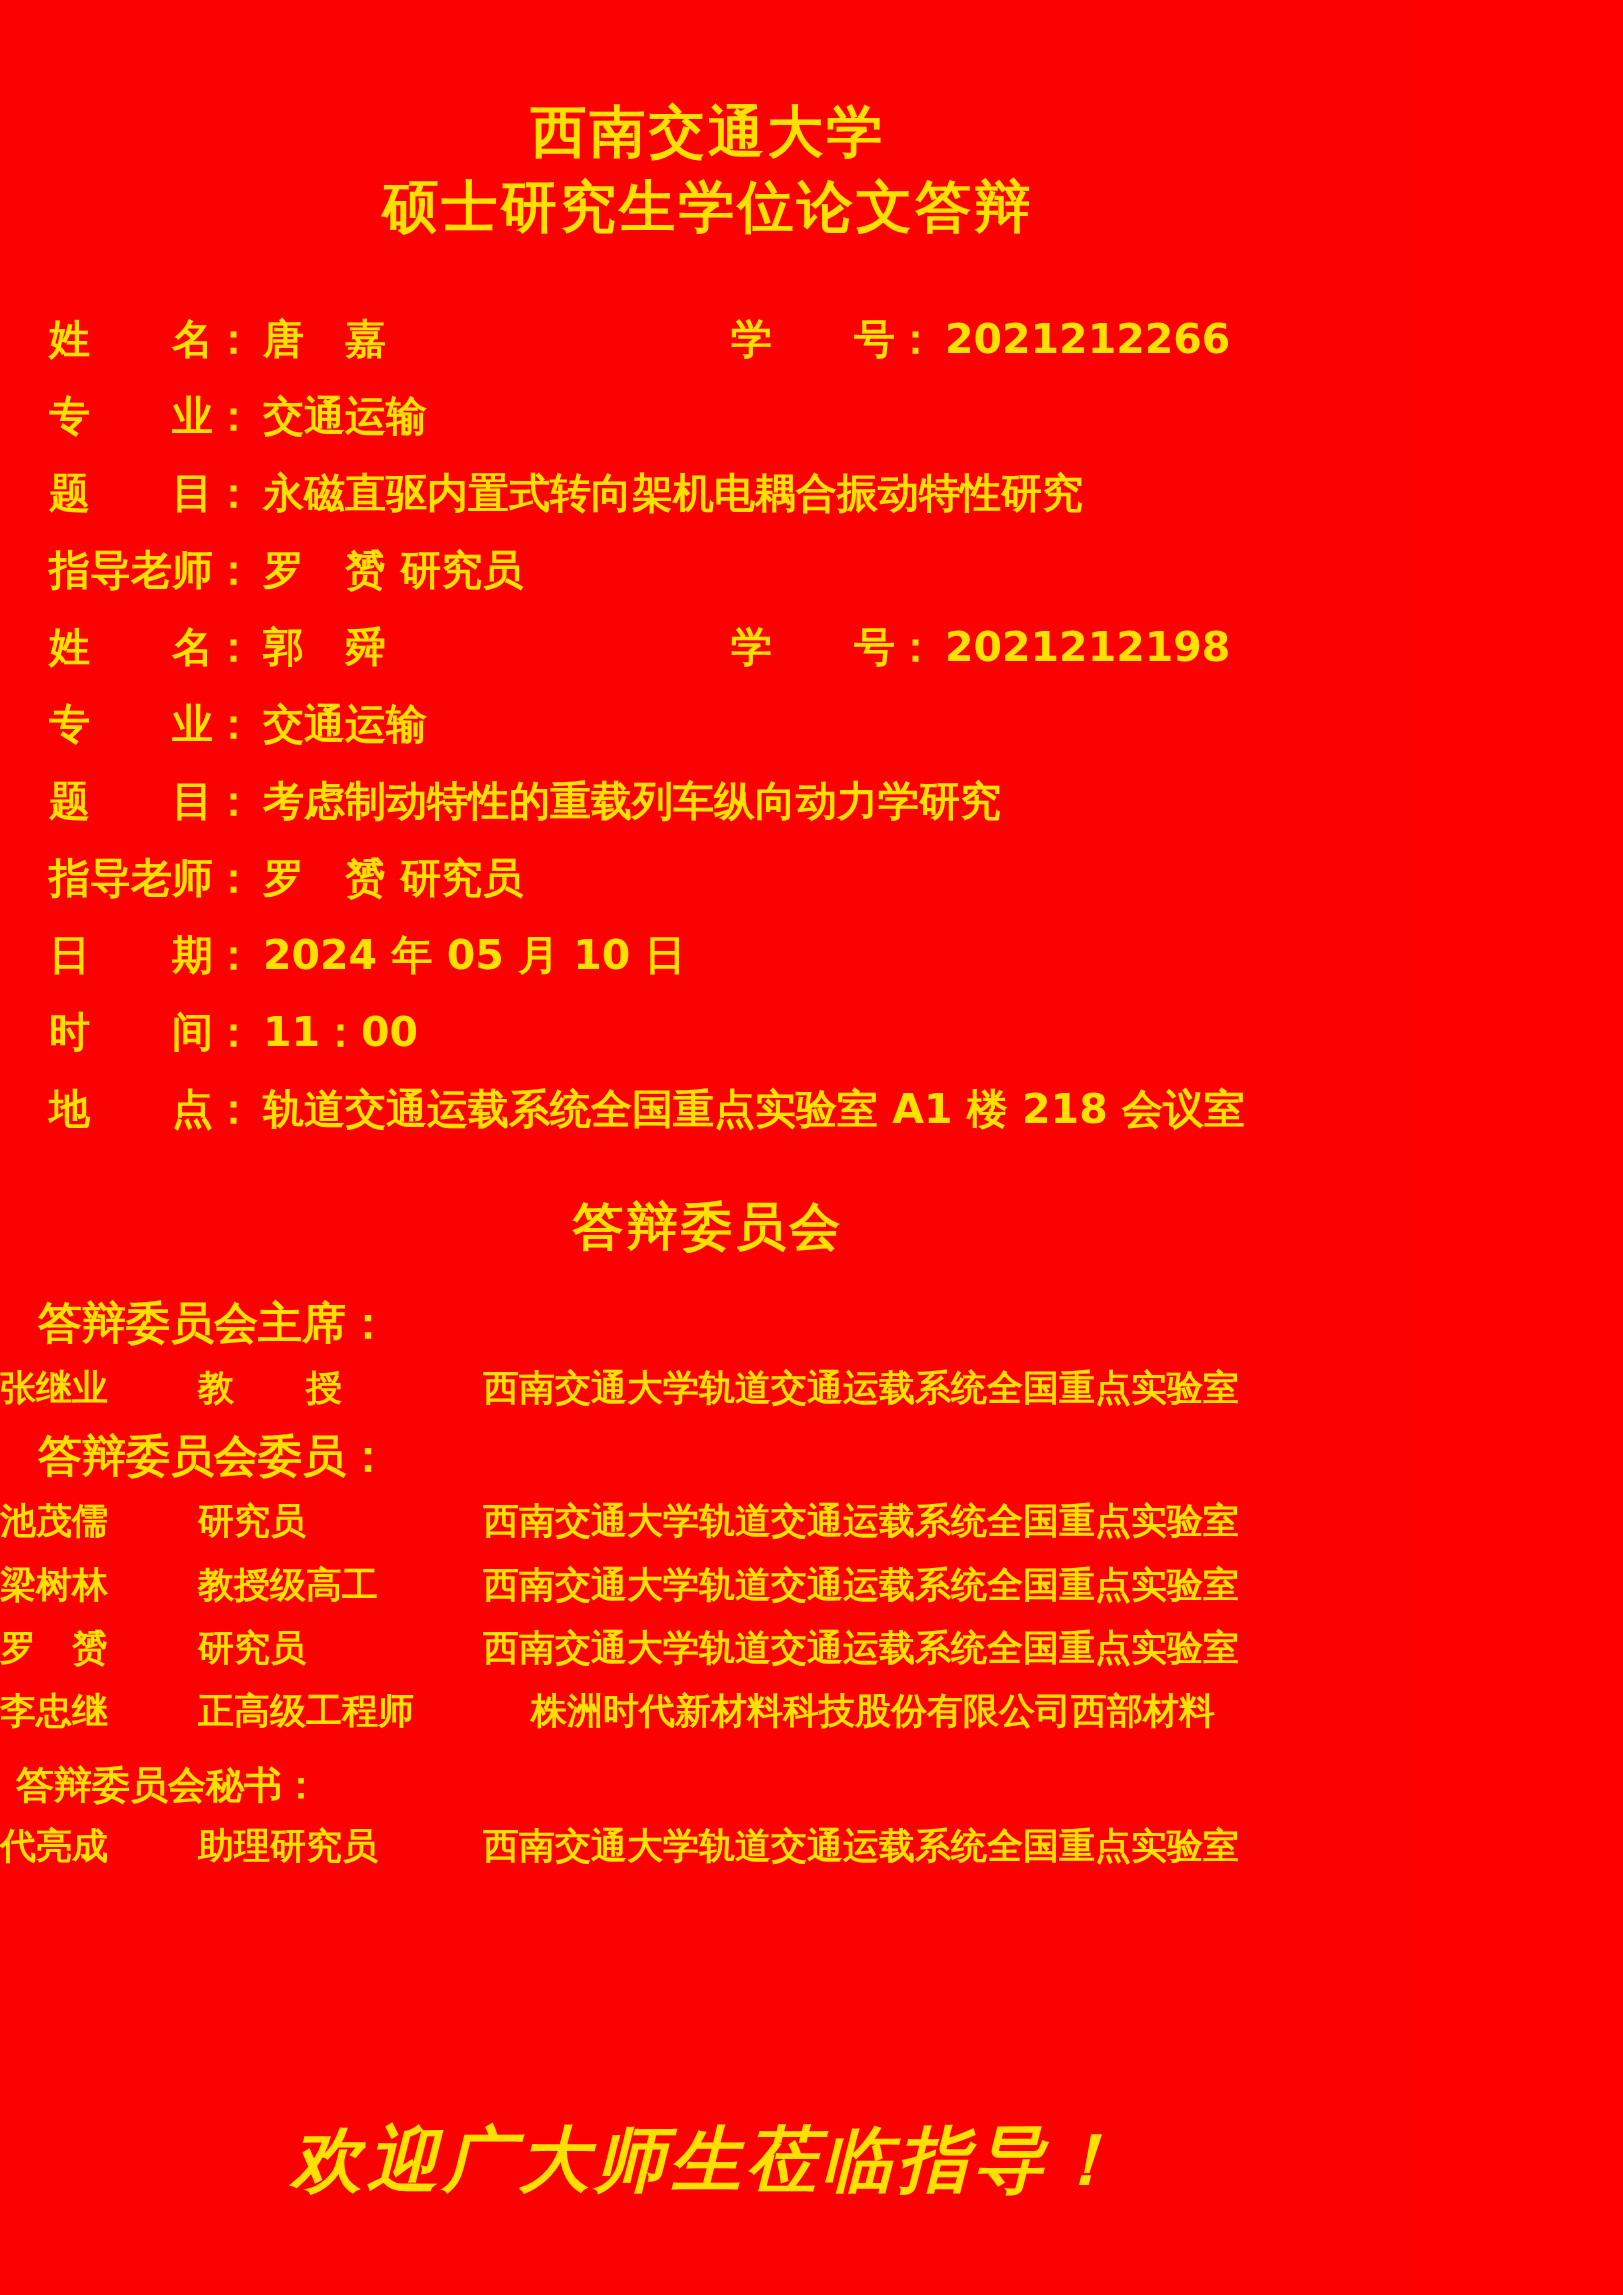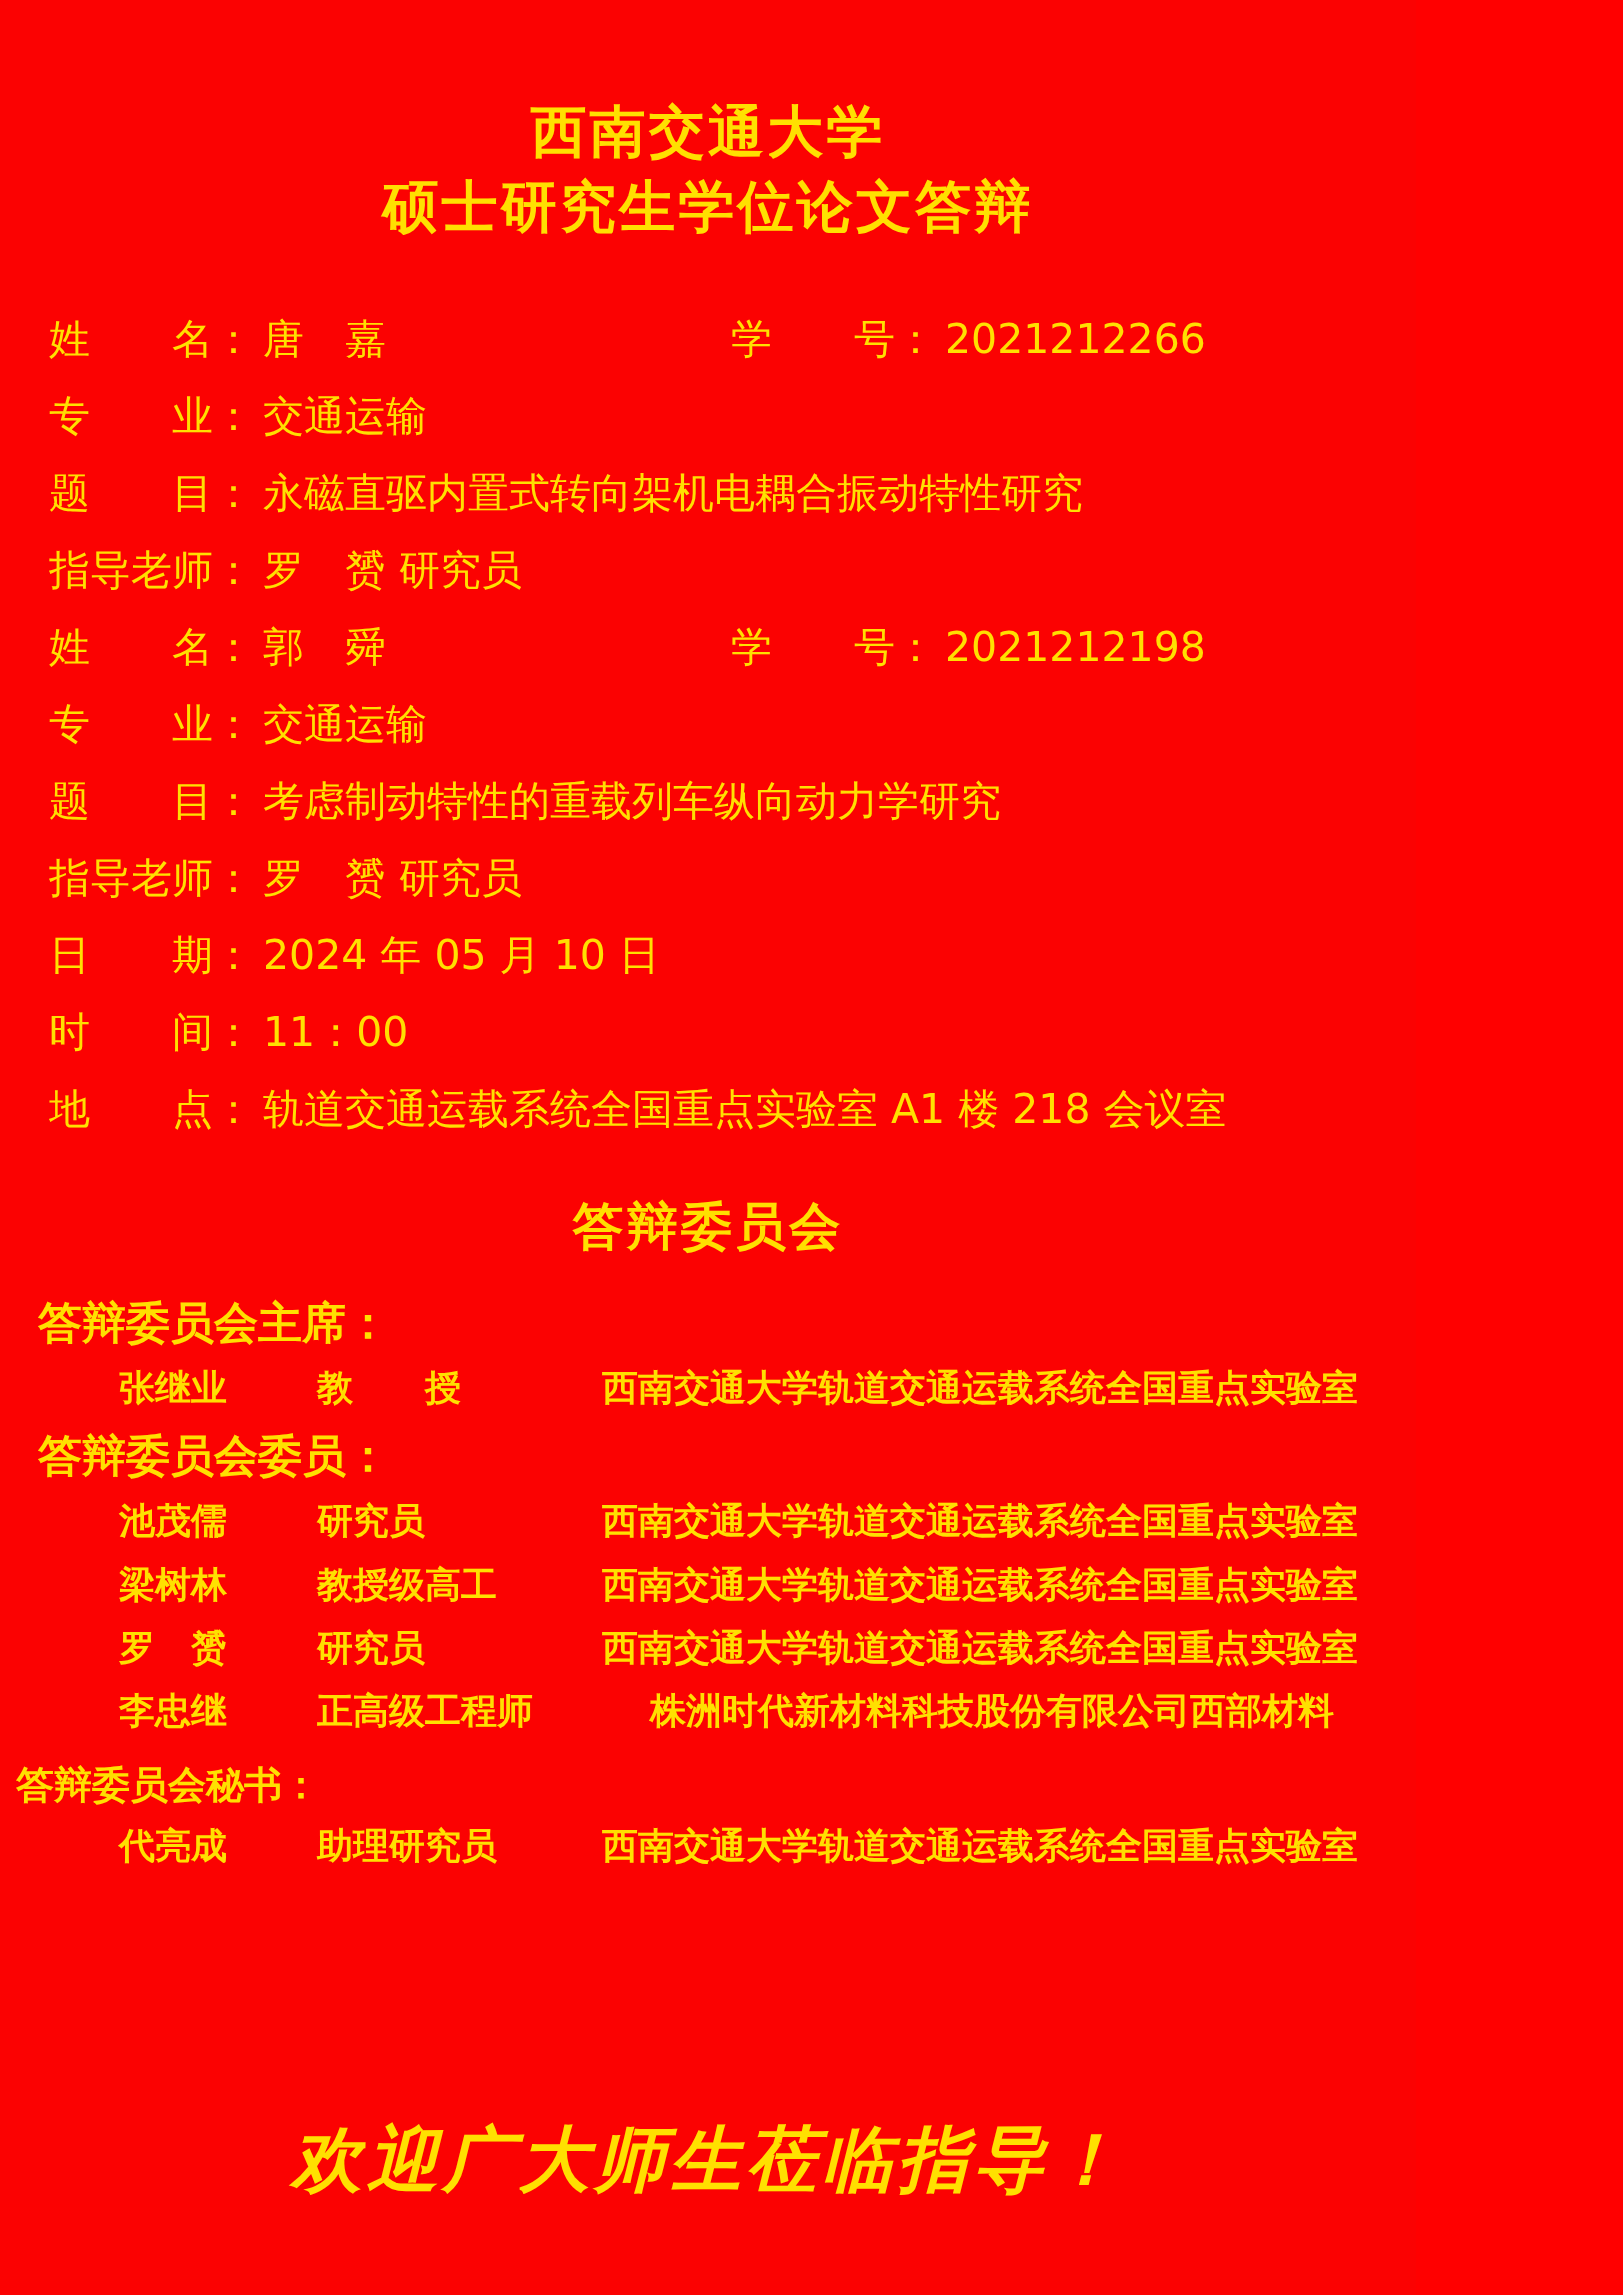--- a/index.html
+++ b/index.html
@@ -35,21 +35,21 @@
   }
   .info-block {
     margin-top: 68px;
     padding-left: 49px;
     padding-right: 32px;
   }
   .info-row {
     display: flex;
     align-items: baseline;
     font-size: 41px;
-    font-weight: normal;
+    font-weight: bold;
     color: #ffe000;
     margin-bottom: 22px;
     white-space: nowrap;
   }
   .lbl {
     display: inline-block;
     width: 214px;
     flex: 0 0 214px;
     letter-spacing: 0px;
   }
@@ -76,21 +76,20 @@
     color: #ffe000;
     padding-left: 38px;
     margin-bottom: 11px;
   }
   .member-row {
     display: flex;
     align-items: baseline;
     font-size: 36px;
     font-weight: bold;
     color: #ffe000;
-    padding-left: 119px;
     margin-bottom: 14.3px;
     white-space: nowrap;
   }
   .m-name {
     display: inline-block;
     width: 198px;
     flex: 0 0 198px;
   }
   .m-title {
     display: inline-block;

